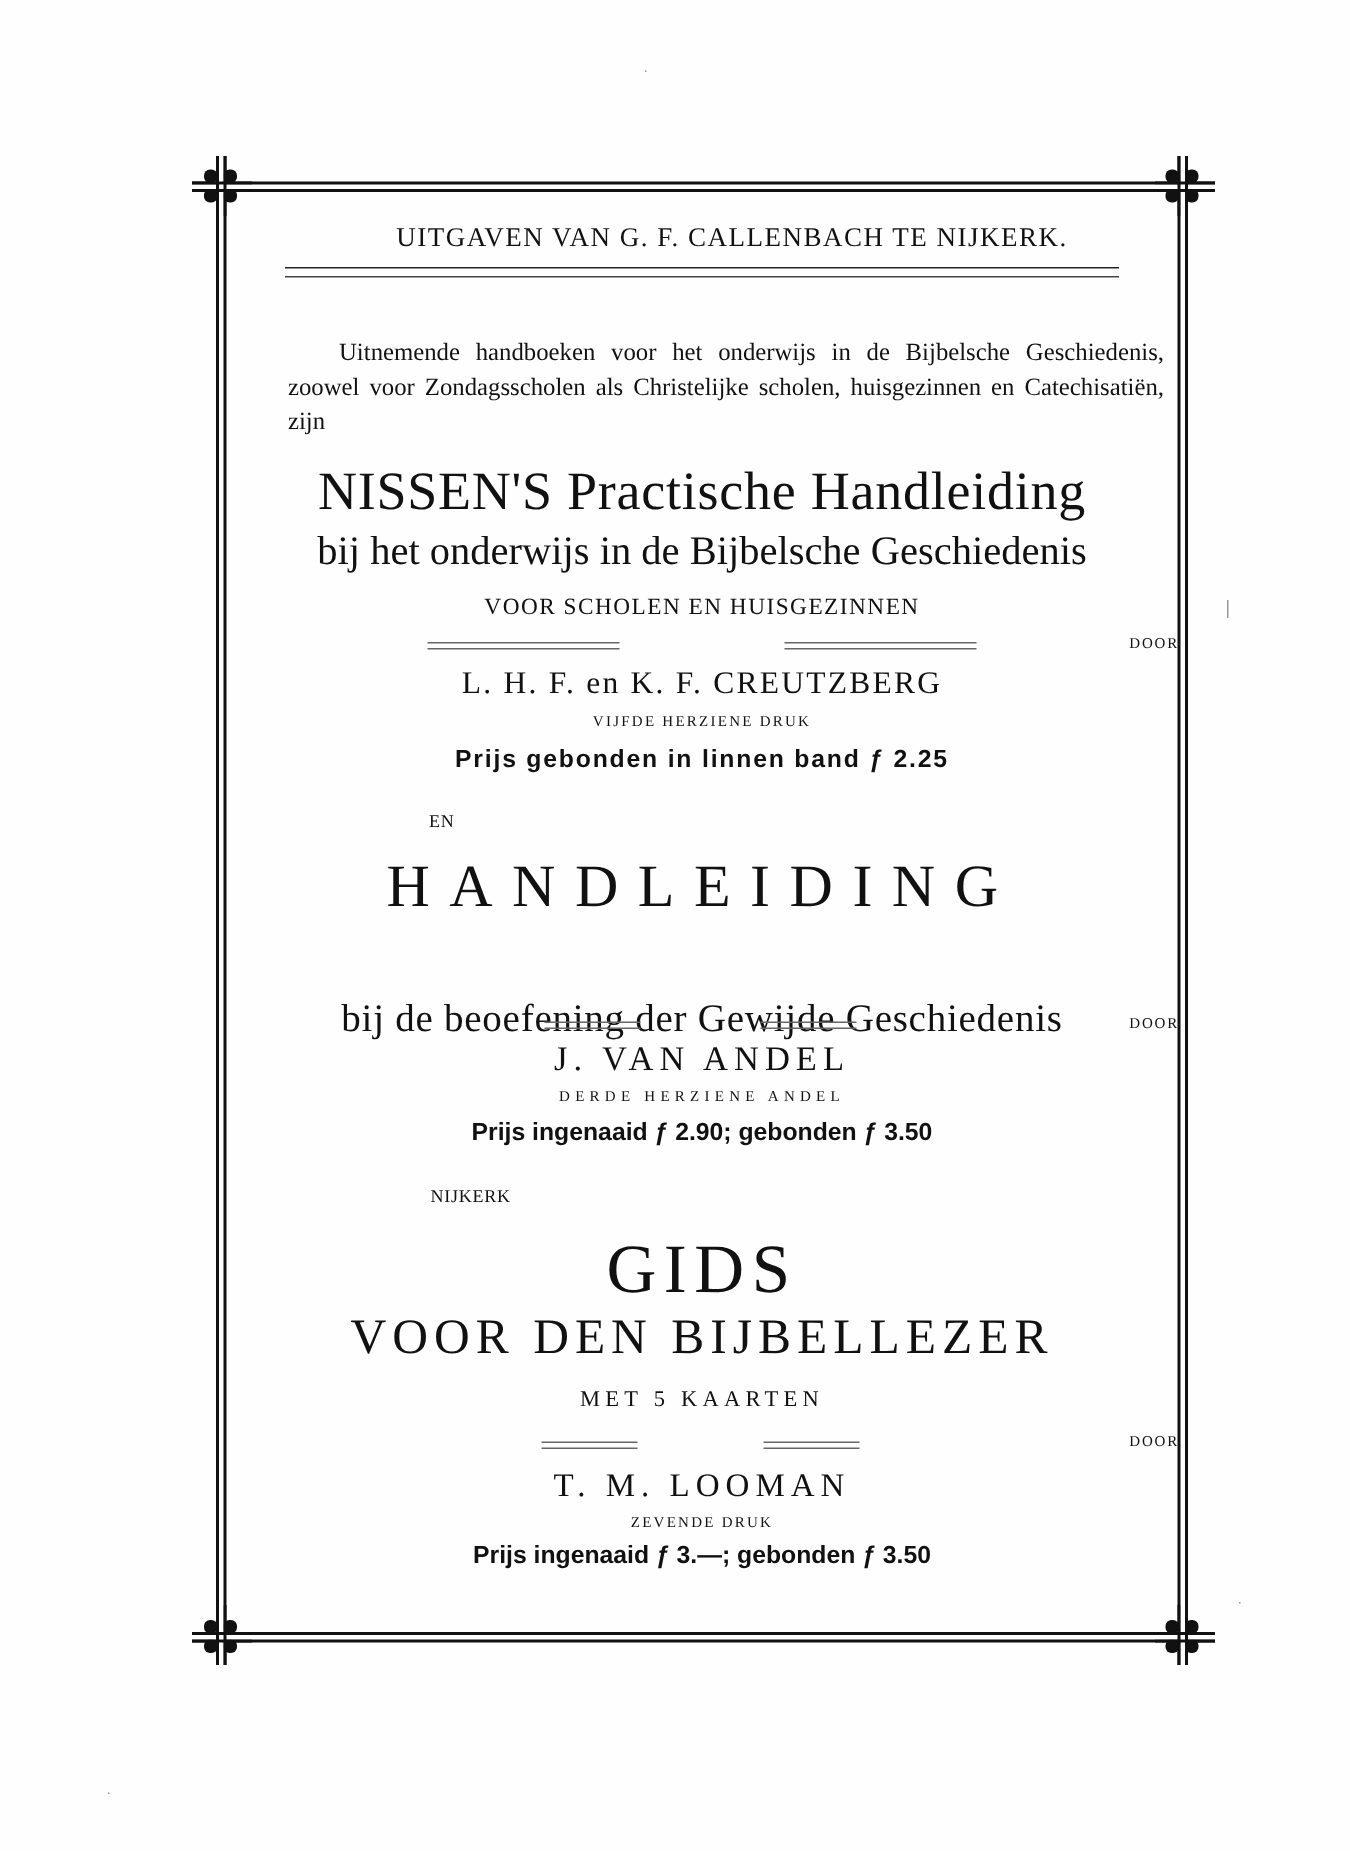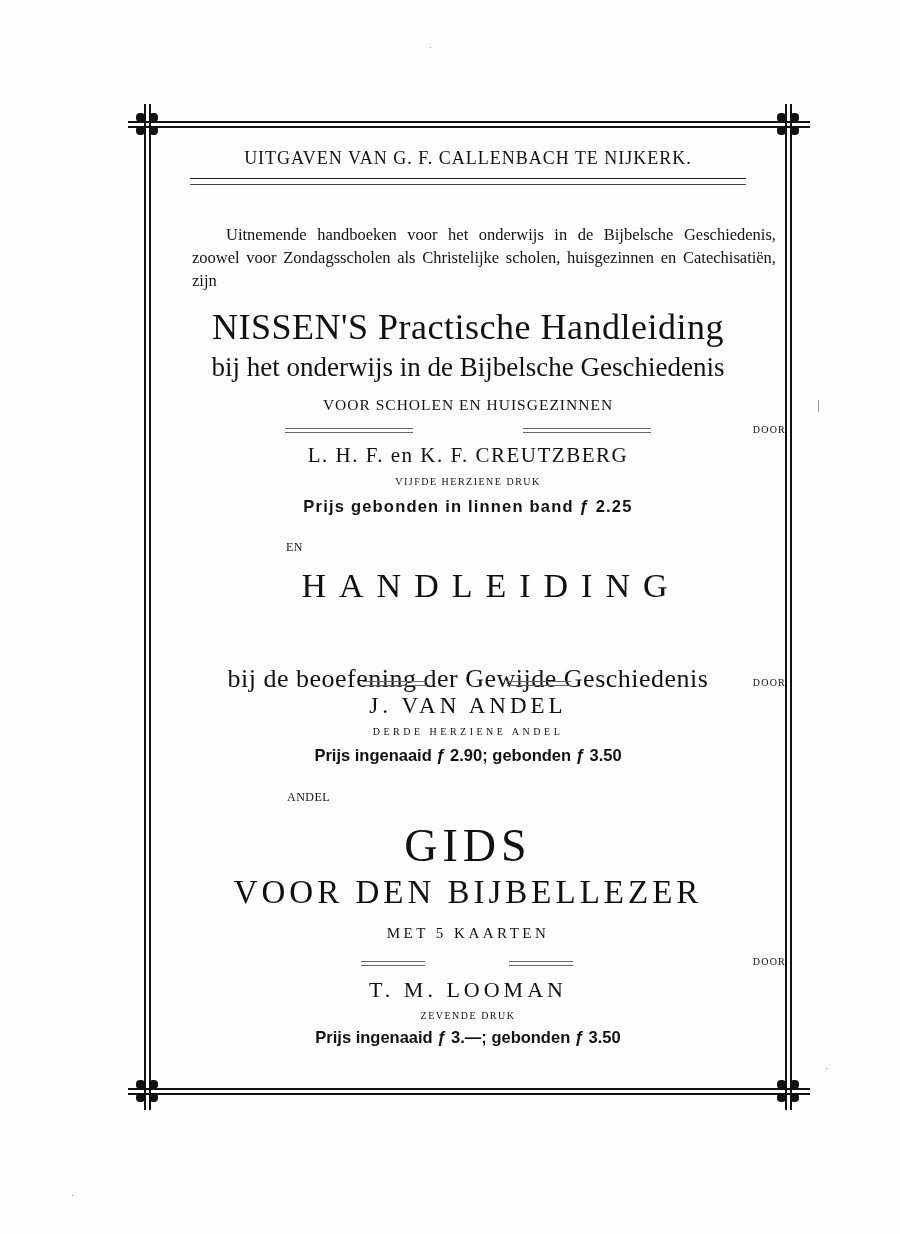--- a/index.html
+++ b/index.html
@@ -8,37 +8,37 @@
 
   
   .hline { position: absolute; height: 2px; background: #111; }
   .vline { position: absolute; width: 2px; background: #111; }
   .clover { position: absolute; width: 22px; height: 22px; }
   .clover .leaf { position: absolute; width: 9px; height: 9px; background: #111; border-radius: 4px; }
 
   .center { position: absolute; left: 150px; width: 636px; text-align: center; white-space: nowrap; }
   .abs { position: absolute; white-space: nowrap; }
 
-  .publisher { top: 148px; font-size: 18px; letter-spacing: 1px; }
+  .publisher { top: 148px; font-size: 18px; letter-spacing: 1px; margin-left: 20px; }
   .rule-double { position: absolute; height: 5px; border-top: 1.5px solid #222; border-bottom: 1px solid #444; }
 
   .intro { position: absolute; left: 192px; top: 223px; width: 584px; font-size: 16.5px; line-height: 23px; text-align: justify; }
   .intro p { margin: 0; text-indent: 34px; }
 
   .t1-title { top: 306px; font-size: 36px; letter-spacing: 0.5px; font-family: Liberation Serif, serif; }
   .t1-sub { top: 352px; font-size: 27px; }
   .t1-for { top: 396px; font-size: 15.5px; letter-spacing: 1px; }
   .door { font-size: 10px; letter-spacing: 1.2px; text-align: right; }
   .author1 { top: 443px; font-size: 21px; letter-spacing: 1.5px; }
   .edition { font-size: 10px; letter-spacing: 1.5px; }
   .price { font-family: "Liberation Sans", "DejaVu Sans", sans-serif; font-weight: bold; font-size: 16.5px; }
   .price1 { top: 497px; letter-spacing: 1.2px; }
   .small-caps-word { font-size: 12px; letter-spacing: 0.5px; }
 
-  .t2-title { top: 567px; font-size: 34px; letter-spacing: 13px; margin-left: 23px; }
+  .t2-title { top: 567px; font-size: 40px; letter-spacing: 13px; }
   .t2-sub { top: 664px; font-size: 26px; letter-spacing: 0.5px; }
   .author2 { top: 693px; font-size: 23px; letter-spacing: 4px; }
   .price2 { top: 746px; }
 
   .t3-title { top: 819px; font-size: 46px; letter-spacing: 5px; }
   .t3-sub { top: 874px; font-size: 33px; letter-spacing: 4px; }
   .t3-maps { top: 925px; font-size: 15px; letter-spacing: 3.5px; }
   .author3 { top: 977px; font-size: 22px; letter-spacing: 4px; }
   .price3 { top: 1028px; }
 
@@ -134,21 +134,21 @@
 
   <div class="center t2-title">HANDLEIDING</div>
   <div class="center t2-sub">bij de beoefening der Gewijde Geschiedenis</div>
   <div class="mini-rule" style="left:363px; top:681px; width:64px;"></div>
   <div class="center door" style="top:677px;">DOOR</div>
   <div class="mini-rule" style="left:507px; top:681px; width:64px;"></div>
   <div class="center author2">J. VAN ANDEL</div>
   <div class="center edition" style="top:726px; letter-spacing:3.5px;">DERDE HERZIENE ANDEL</div>
   <div class="center price price2">Prijs ingenaaid ƒ 2.90; gebonden ƒ 3.50</div>
 
-  <div class="abs small-caps-word" style="left:287px; top:790px;">ANDEL</div>
+  <div class="abs small-caps-word" style="left:287px; top:790px;">NIJKERK</div>
 
   <div class="center t3-sub">VOOR DEN BIJBELLEZER</div>
   <div class="center t3-title">GIDS</div>
   <div class="center t3-maps">MET 5 KAARTEN</div>
   <div class="mini-rule" style="left:361px; top:961px; width:64px;"></div>
   <div class="center door" style="top:956px;">DOOR</div>
   <div class="mini-rule" style="left:509px; top:961px; width:64px;"></div>
   <div class="center author3">T. M. LOOMAN</div>
   <div class="center edition" style="top:1010px;">ZEVENDE DRUK</div>
   <div class="center price price3">Prijs ingenaaid ƒ 3.—; gebonden ƒ 3.50</div>

